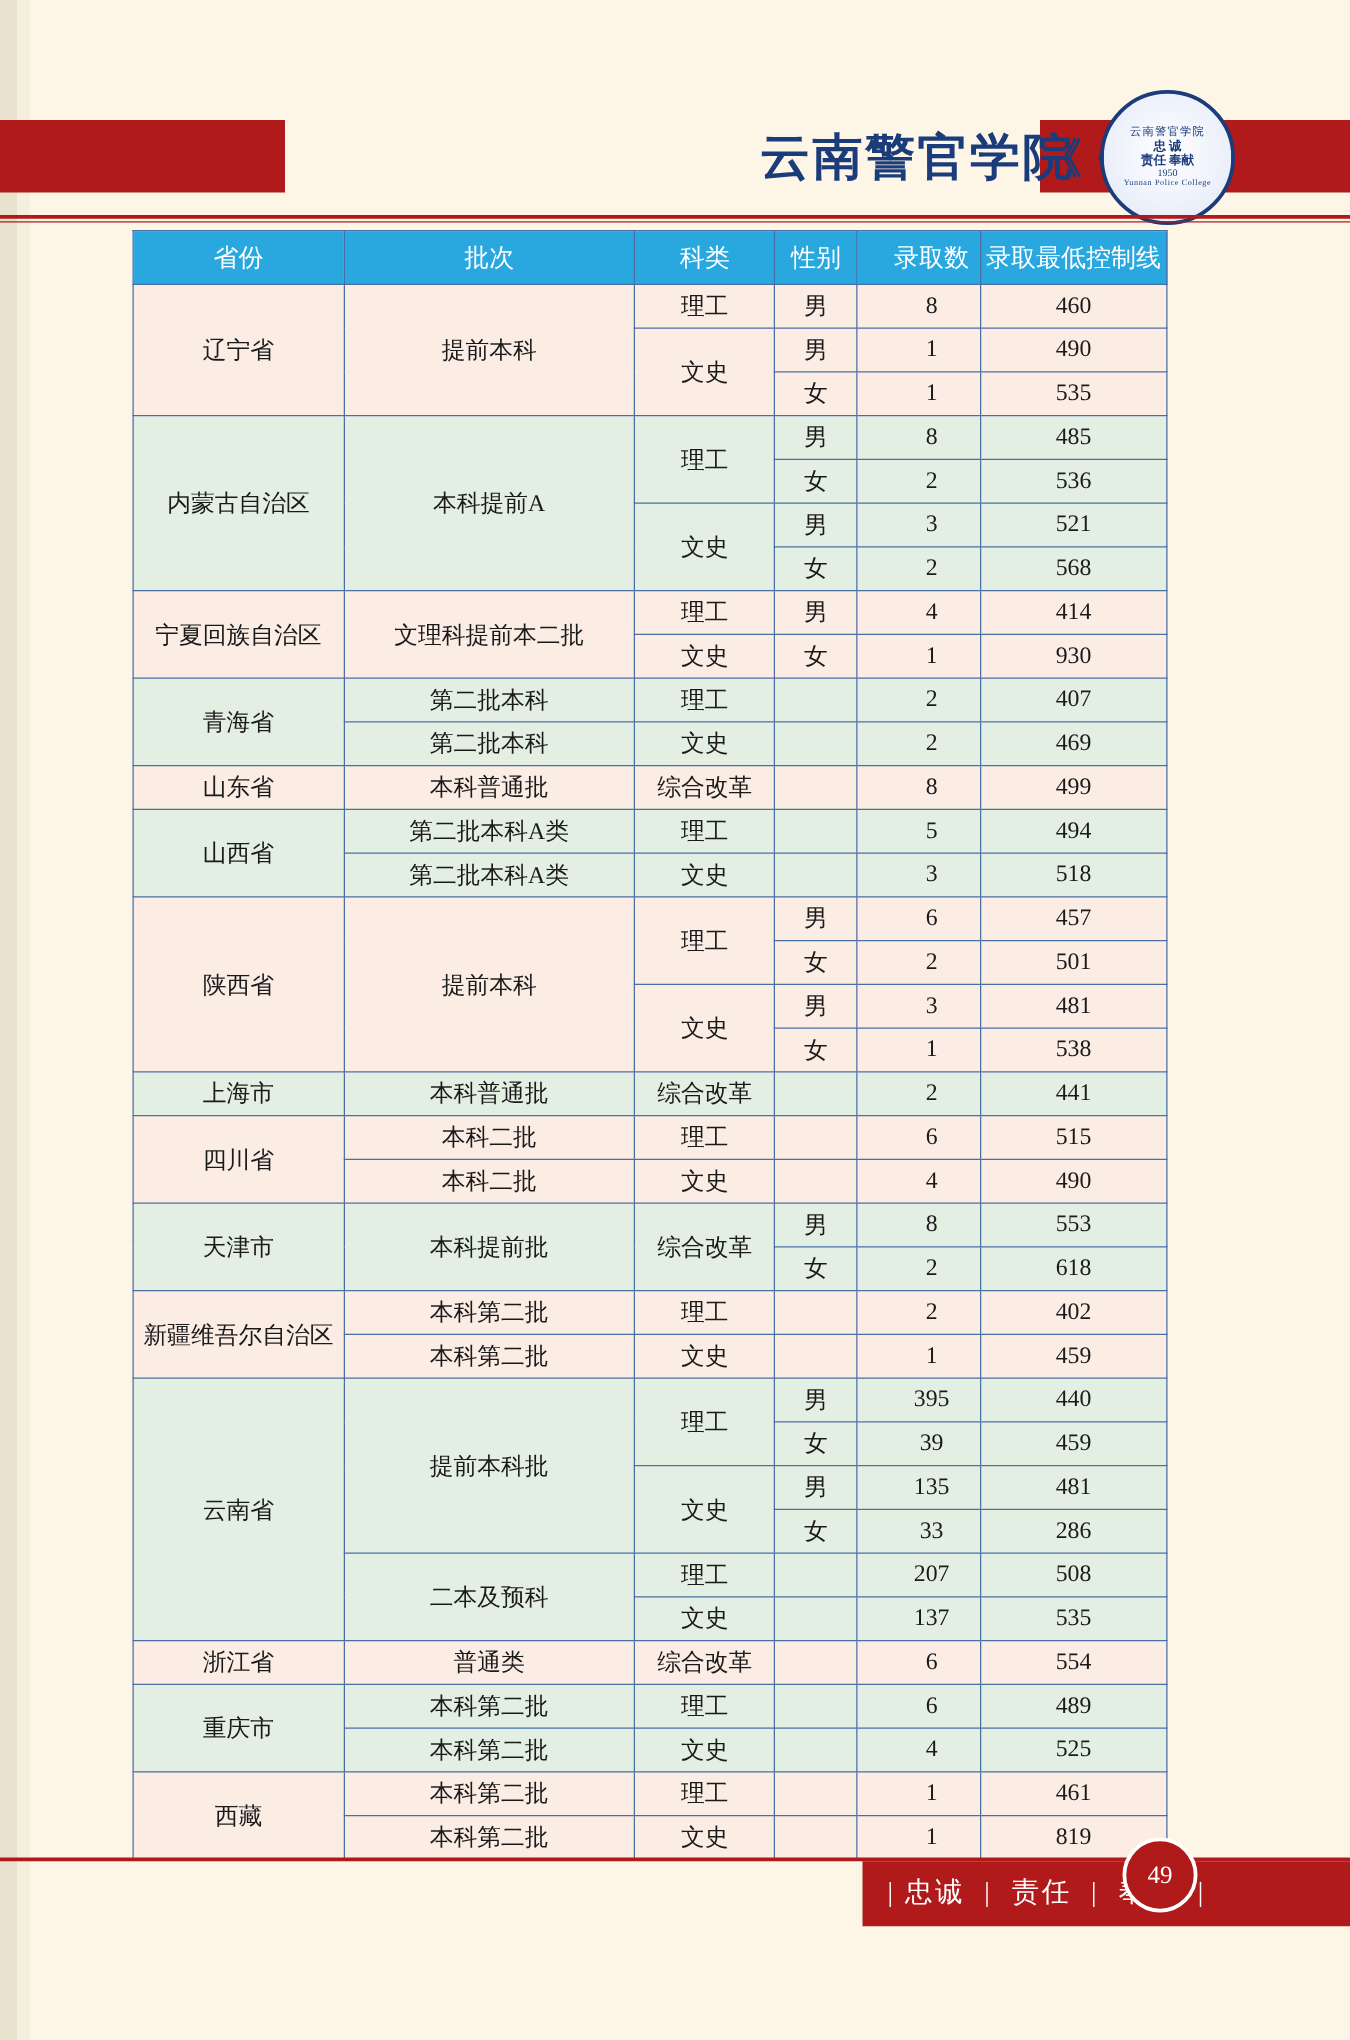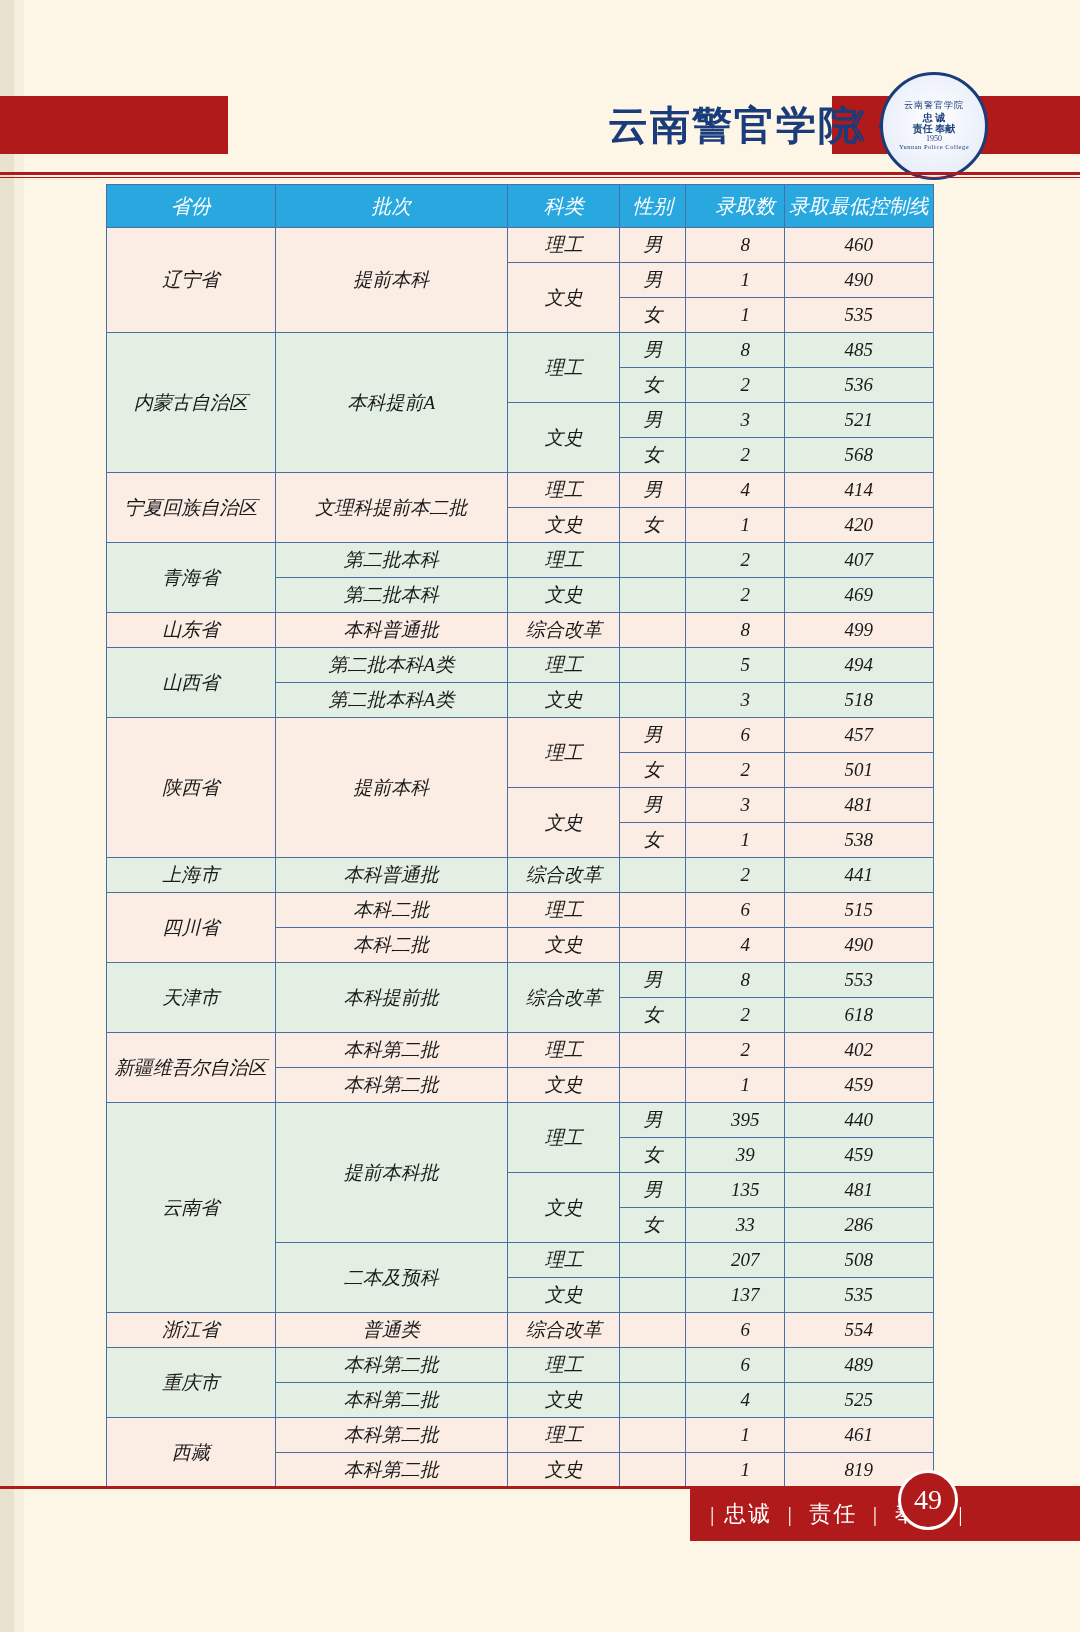--- a/index.html
+++ b/index.html
@@ -46,21 +46,21 @@
     box-sizing:border-box;
     display:flex;flex-direction:column;align-items:center;justify-content:center;
     color:#1a3c7a;
   }
   .emblem .e-top{font-size:9px;letter-spacing:1px;margin-top:-4px;}
   .emblem .e-mid{font-size:10px;line-height:11px;text-align:center;font-weight:bold;}
   .emblem .e-year{font-size:8px;}
   .emblem .e-bot{font-size:6.5px;letter-spacing:.5px;}
 
   
-  .table-wrap{position:absolute;left:106px;top:184px;width:828px;font-style:italic;}
+  .table-wrap{position:absolute;left:106px;top:184px;width:828px;}
   table{border-collapse:collapse;width:828px;
     font-family:"Liberation Serif","DejaVu Serif",serif;font-size:19px;color:#1a1a1a;}
   th,td{border:1px solid #4a6fa5;text-align:center;vertical-align:middle;padding:0;}
   thead th{background:#29a8e0;color:#fff;font-weight:normal;height:42px;font-size:20px;}
   tbody tr{height:34px;}
   td{height:34px;}
   .c-prov{width:172px;}
   .c-batch{width:238px;margin-top:40px;}
   .c-kelei{width:114px;}
   .c-sex{width:66px;}
@@ -70,21 +70,21 @@
   .pink td{background:#fbece4;}
 
   
   .footer-line{position:absolute;left:0;top:1486px;width:1080px;height:3px;background:#b01a1a;}
   .footer-red{position:absolute;left:690px;top:1489px;width:390px;height:52px;background:#b01a1a;}
   .footer-text{position:absolute;left:710px;top:1499px;font-size:22px;color:#fff;letter-spacing:2px;}
   .footer-text .sep{margin:0 8px;color:#fff;}
   .page-circle{
     position:absolute;left:898px;top:1470px;width:60px;height:60px;border-radius:50%;
     background:#b01a1a;border:3px solid #fff;box-sizing:border-box;
-    color:#fff;font-size:28px;display:flex;align-items:center;justify-content:center;
+    color:#fff;font-size:20px;display:flex;align-items:center;justify-content:center;
   }
 </style>
 </head>
 <body>
 
 <div class="page-bg"></div>
 <div class="left-band"></div>
 <div class="left-band2"></div>
 
 <div class="header">
@@ -167,21 +167,21 @@
           <td class="c-batch" rowspan="2">文理科提前本二批</td>
           <td class="c-kelei">理工</td>
           <td class="c-sex">男</td>
           <td class="c-num">4</td>
           <td class="c-line">414</td>
         </tr>
         <tr class="pink">
           <td class="c-kelei">文史</td>
           <td class="c-sex">女</td>
           <td class="c-num">1</td>
-          <td class="c-line">420</td>
+          <td class="c-line">930</td>
         </tr>
         <tr class="green">
           <td class="c-prov" rowspan="2">青海省</td>
           <td class="c-batch">第二批本科</td>
           <td class="c-kelei">理工</td>
           <td class="c-sex"></td>
           <td class="c-num">2</td>
           <td class="c-line">407</td>
         </tr>
         <tr class="green">

